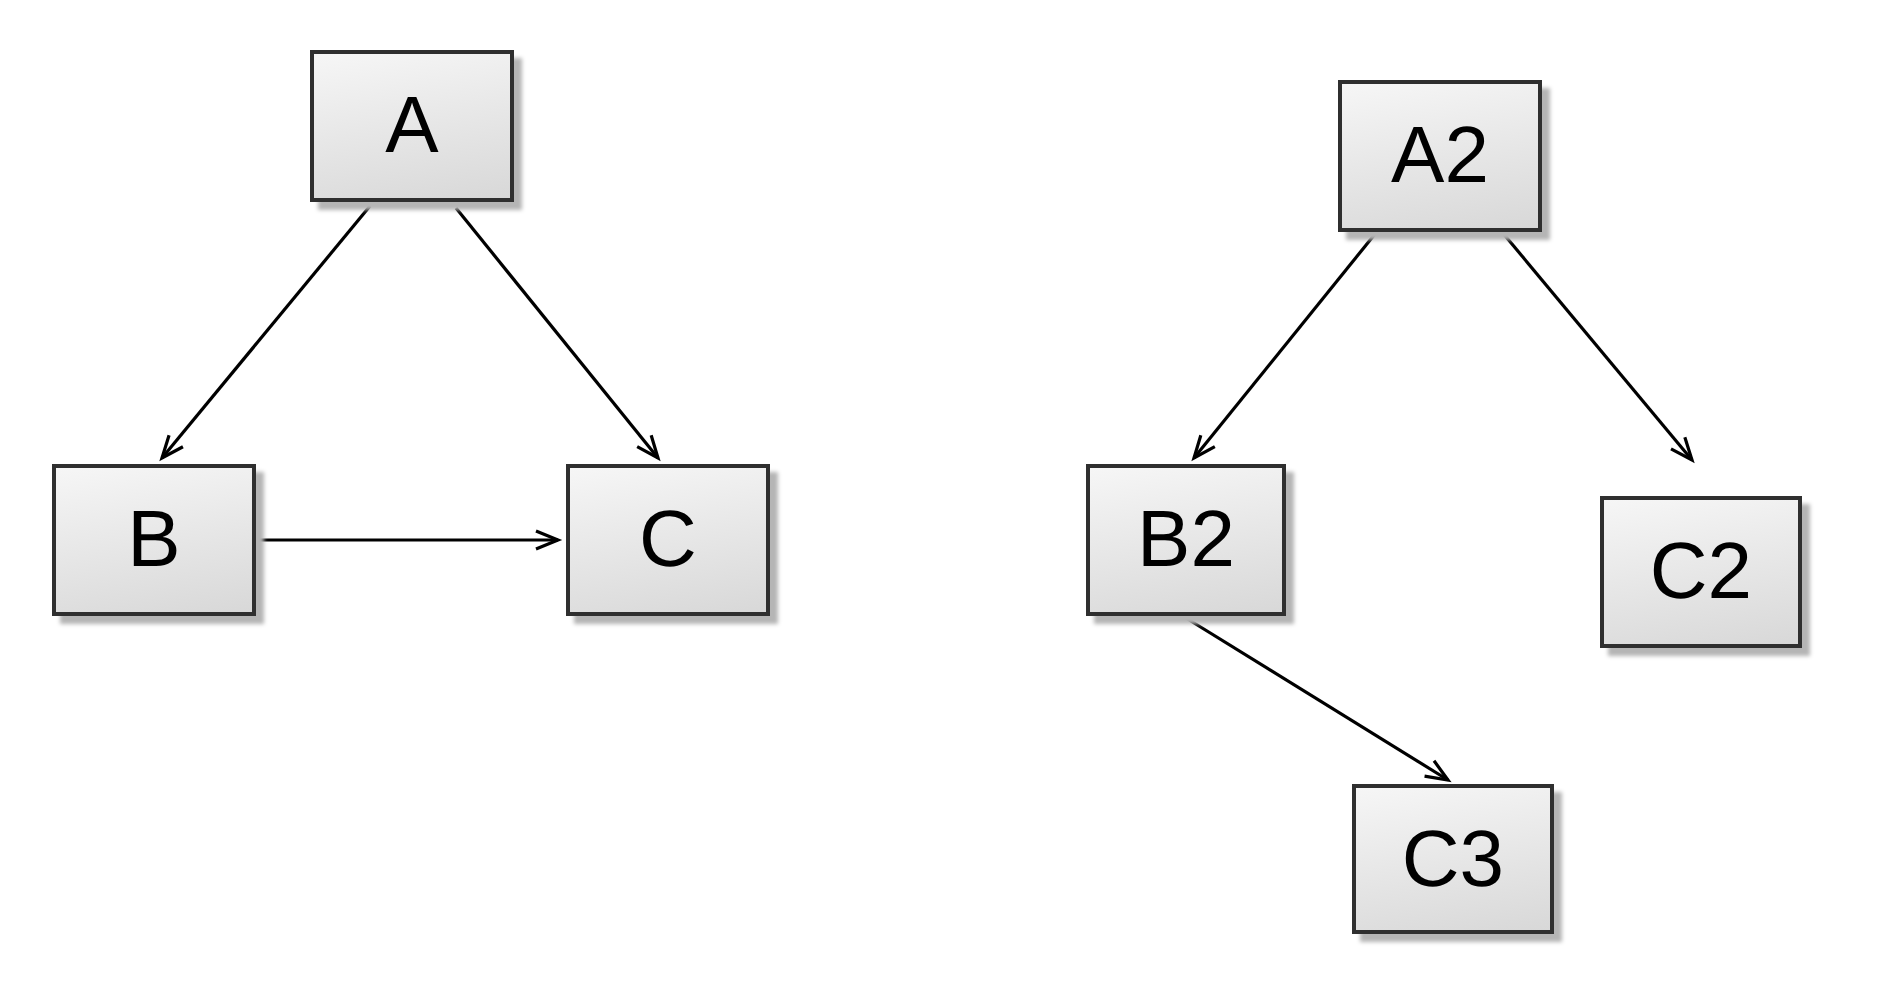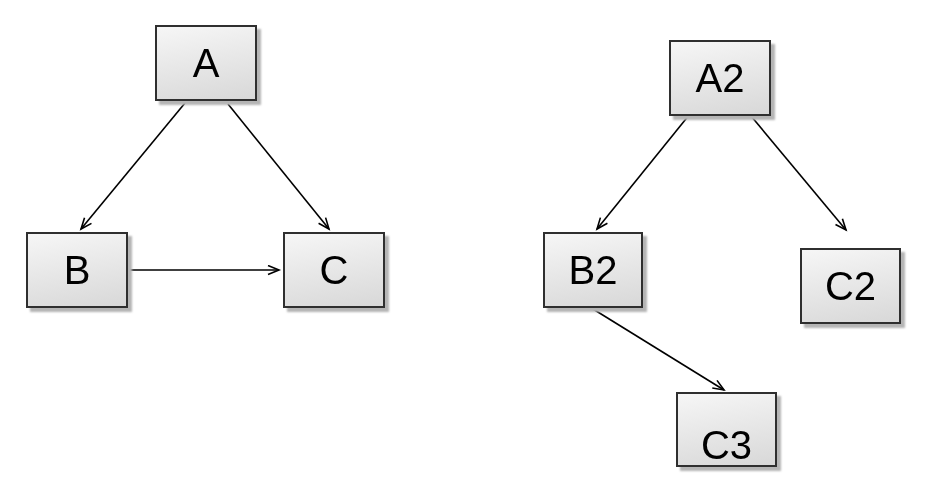--- a/index.html
+++ b/index.html
@@ -74,17 +74,17 @@
       </div>
       <div class="node" style="left: 669px; top: 40px; width: 102px; height: 76px;">
         <span class="node-label">A2</span>
       </div>
       <div class="node" style="left: 543px; top: 232px; width: 100px; height: 76px; align-items: center;">
         <span class="node-label">B2</span>
       </div>
       <div class="node" style="left: 800px; top: 232px; width: 101px; height: 76px; margin-top: 16px;">
         <span class="node-label">C2</span>
       </div>
-      <div class="node" style="left: 676px; top: 392px; width: 101px; height: 75px; align-items: flex-end;">
+      <div class="node" style="left: 676px; top: 392px; width: 101px; height: 75px;">
         <span class="node-label">C3</span>
       </div>
     </div>
 </div>
 
 </body></html>

